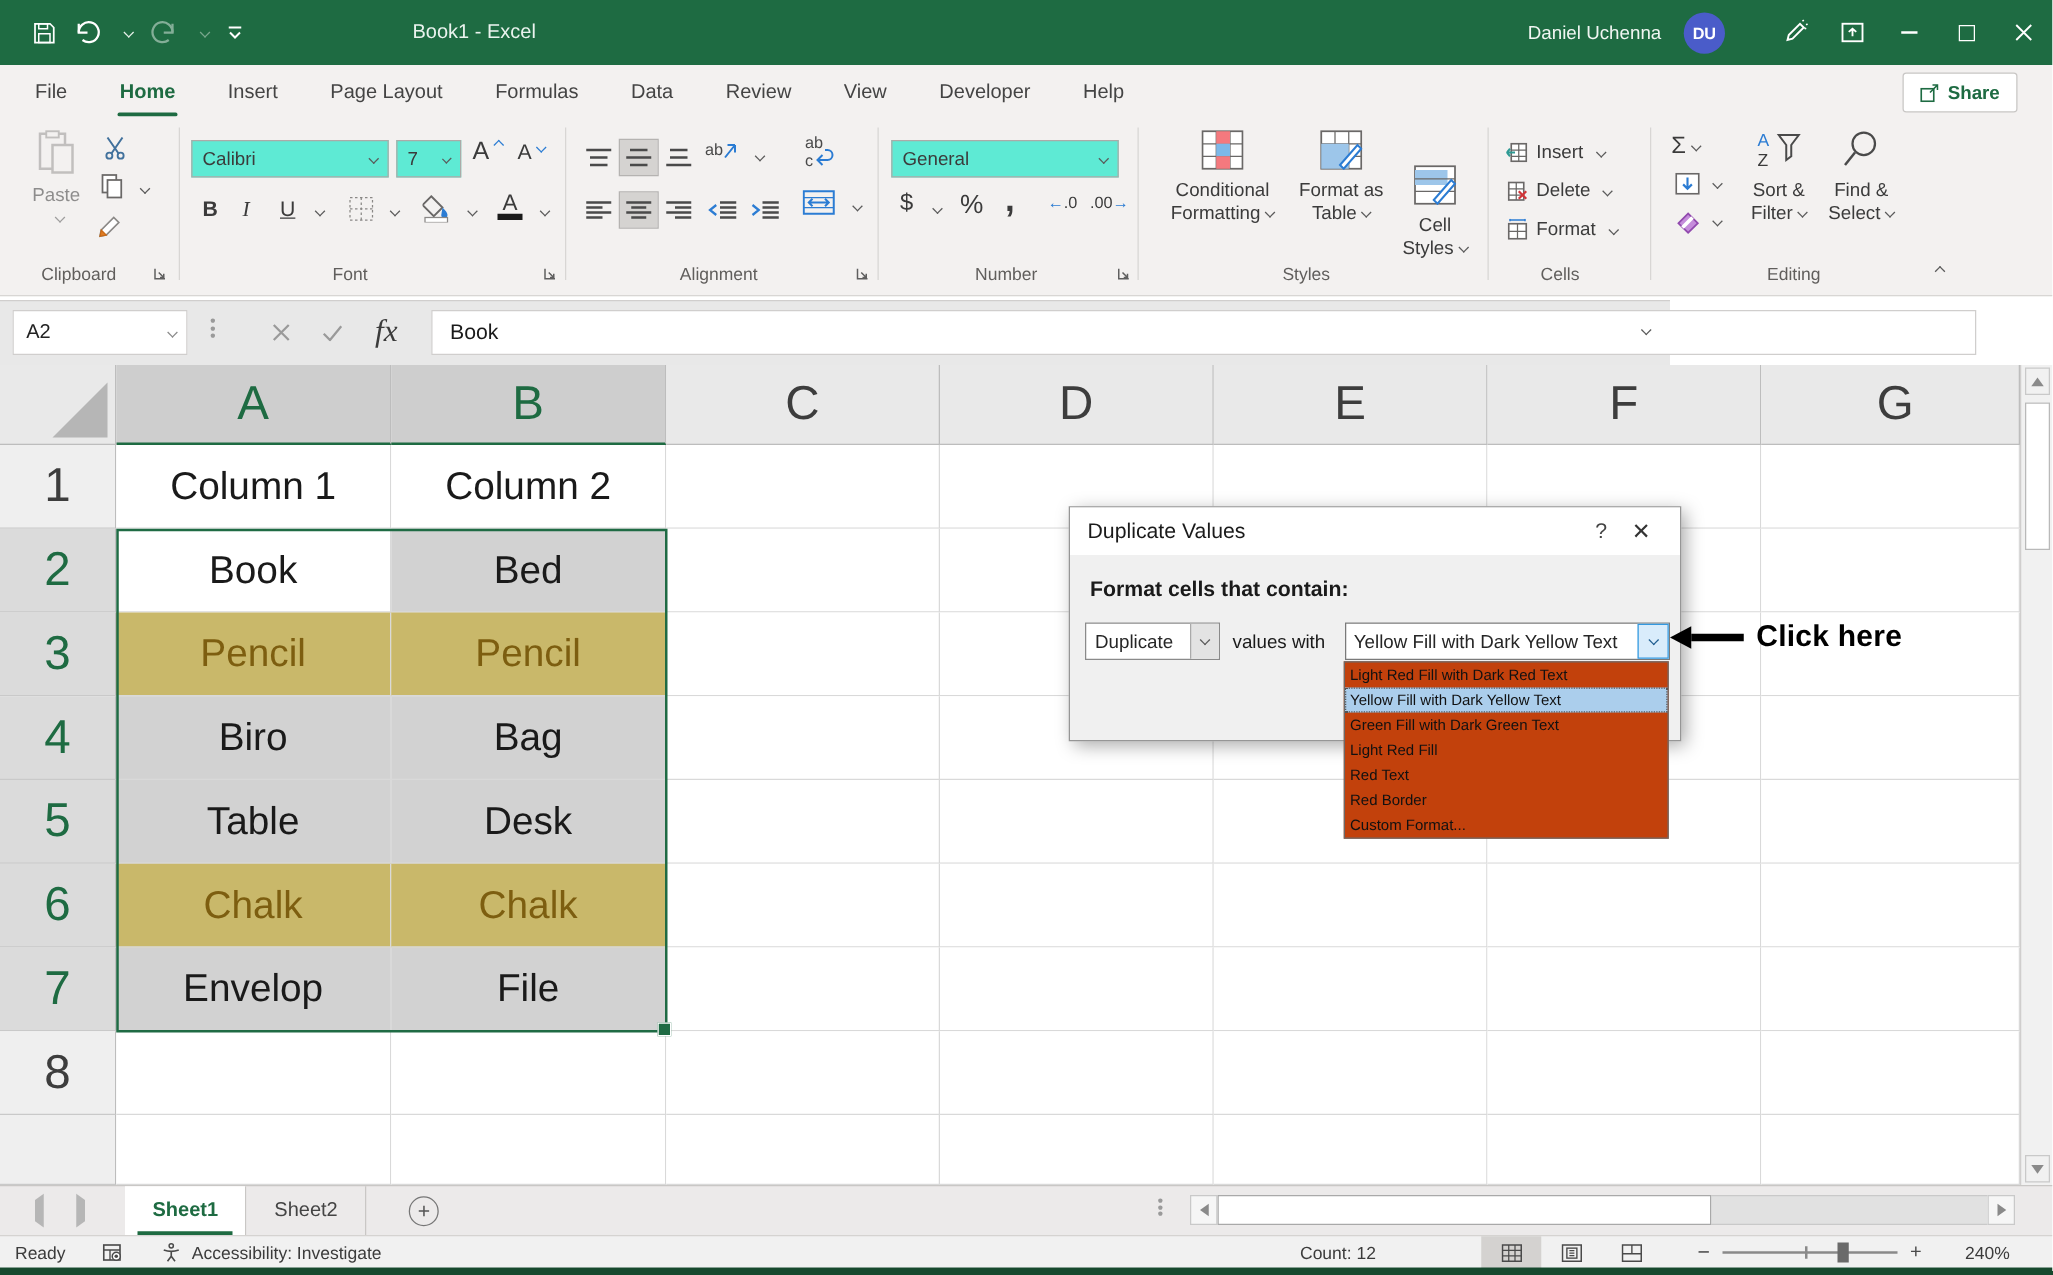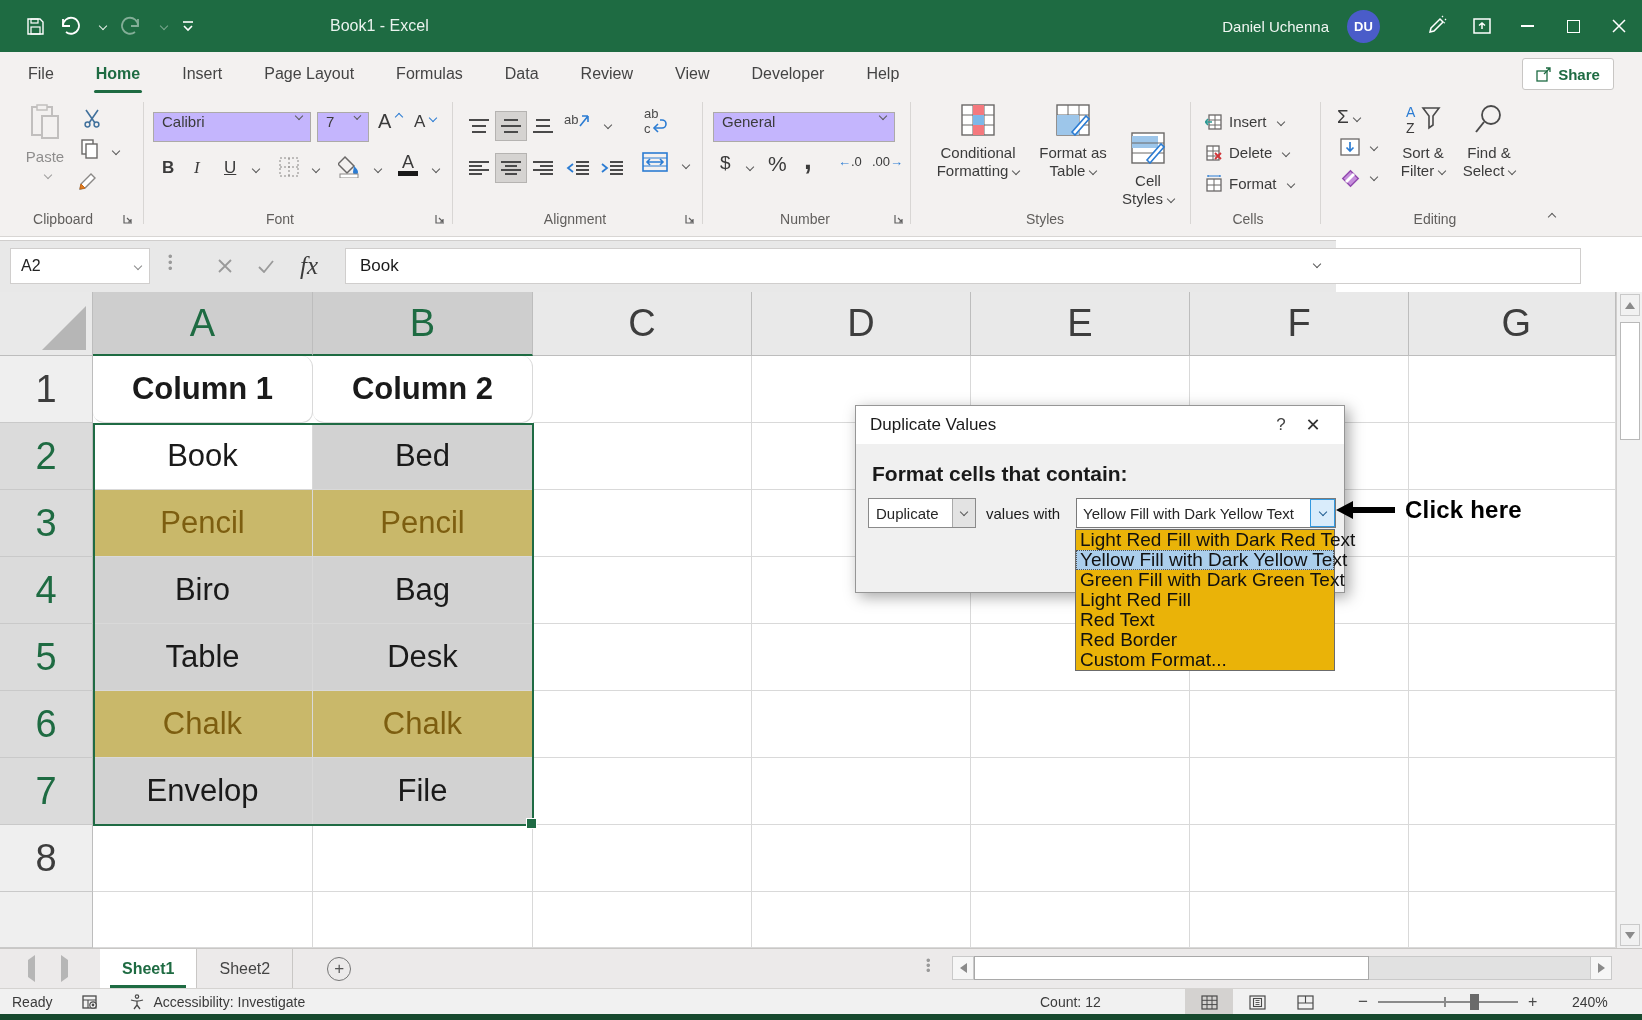--- a/index.html
+++ b/index.html
@@ -32,21 +32,21 @@
   .rtab:first-child { margin-left:14px; }
   .rtab.active { color:#1e6b42; font-weight:bold; }
   .rtab.active::after { content:""; position:absolute; left:12px; right:12px; bottom:3px; height:3px; background:#1e6b42; border-radius:2px; }
   .sharebtn { position:absolute; right:28px; top:6px; width:92px; height:32px; background:#fff; border:1px solid #c8c6c4; border-radius:3px; color:#1e6b42; font-size:15px; font-weight:bold; display:flex; align-items:center; justify-content:center; gap:7px; }
 
   
   .ribbon { position:absolute; top:96px; left:0; width:1642px; height:141px; background:#f3f1f0; border-bottom:1px solid #d8d6d4; font-size:15px; color:#3b3b3b; }
   .gsep { position:absolute; top:6px; width:1px; height:122px; background:#d8d6d4; }
   .glabel { position:absolute; top:115px; font-size:14px; color:#605e5c; text-align:center; }
   .launcher { position:absolute; top:117px; }
-  .combo { background:#c4b5fd; border:1px solid #acaaa8; display:flex; padding:0 8px; height:30px; justify-content:space-between;gap:16px; }
+  .combo { background:#5eead4; border:1px solid #acaaa8; display:flex; align-items:center; padding:0 8px; height:30px; justify-content:space-between;gap:16px; }
   .ribbon .sm { display:inline-flex; align-items:center; justify-content:center; height:28px; padding:0 4px; }
   .on { background:#d5d3d1; outline:1px solid #b5b3b1; }
   .bigbtn { position:absolute; top:8px; text-align:center; color:#3b3b3b; }
   .bigbtn .lbl { margin-top:8px; line-height:18px; font-size:15px; }
   .cellrow { display:flex; align-items:center; gap:6px; height:31px; font-size:15px; }
 
   
   .fbar { position:absolute; top:240px; left:0; width:1336px; height:52px; background:#e8e8e8; border-top:1px solid #d0cecd; }
   .namebox { position:absolute; left:10px; top:7px; width:140px; height:36px; background:#fff; border:1px solid #d0cecd; display:flex; align-items:center; font-size:16px; padding-left:10px; color:#222; }
   .namebox .chev { margin-left:auto; margin-right:8px; border-color:#8a8a8a; }
@@ -59,21 +59,21 @@
   .grid { position:absolute; top:292px; left:0; width:1616px; height:656px; background:#fff; display:grid;
           grid-template-columns:93px 220px 220px 219px 219px 219px 219px 207px;
           grid-template-rows:64px repeat(8,67px) 56px; }
   .ch { background:#e9e9e9; border-right:1px solid #bdbdbd; border-bottom:1px solid #bdbdbd; display:flex; align-items:center; justify-content:center; font-size:38px; color:#3d3d3d; }
   .ch.sel { background:#cecece; color:#1e6b42; border-bottom:2px solid #1e6b42; }
   .corner { background:#e9e9e9; border-right:1px solid #bdbdbd; border-bottom:1px solid #bdbdbd; position:relative; }
   .corner::after { content:""; position:absolute; right:6px; bottom:5px; border-left:44px solid transparent; border-bottom:44px solid #b6b6b6; }
   .rh { background:#efefef; border-right:1px solid #bdbdbd; border-bottom:1px solid #c9c9c9; display:flex; align-items:center; justify-content:center; font-size:38px; color:#3d3d3d; }
   .rh.sel { background:#dbdbdb; color:#1e6b42; }
   .cell { border-right:1px solid #d9d9d9; border-bottom:1px solid #d9d9d9; display:flex; align-items:center; justify-content:center; font-size:31px; color:#1a1a1a; background:#fff; }
-  .cell.bold { font-weight:bold;border-radius:11px; }
+  .cell.bold { font-weight:normal; }
   .cell.grey { background:#d2d2d2; }
   .cell.dup { background:#c9b86a; color:#7d5e10; }
   .selbox { position:absolute; left:93px; top:423px; width:441px; height:403px; border:2px solid #1f6b44; pointer-events:none; z-index:5; }
   .selbox::after { content:""; position:absolute; right:-5px; bottom:-5px; width:9px; height:9px; background:#1f6b44; border:1.5px solid #fff; }
 
   
   .vscroll { position:absolute; top:292px; left:1616px; width:26px; height:656px; background:#f1f1f1; border-left:1px solid #d0cecd; }
   .varrow { position:absolute; left:3px; width:20px; height:22px; display:flex; align-items:center; justify-content:center; background:#f1f1f1; border:1px solid #c9c9c9; }
   .tri-up { width:0; height:0; border-left:5px solid transparent; border-right:5px solid transparent; border-bottom:7px solid #8a8a8a; }
   .tri-down { width:0; height:0; border-left:5px solid transparent; border-right:5px solid transparent; border-top:7px solid #8a8a8a; }
@@ -106,27 +106,27 @@
   .ztick { position:absolute; left:66px; top:-4px; width:2px; height:10px; background:#8a8a8a; }
   .zthumb { position:absolute; left:92px; top:-7px; width:9px; height:16px; background:#6a6a6a; }
   .zpct { position:absolute; left:1572px; top:0; height:26px; display:flex; align-items:center; }
   .bottomstrip { position:absolute; top:1014px; left:0; width:1642px; height:6px; background:#17492e; }
 
   
   .dialog { position:absolute; left:855px; top:405px; width:490px; height:188px; background:#f0f0f0; border:1px solid #969696; box-shadow:4px 4px 14px rgba(0,0,0,.35); z-index:20; }
   .dtitle { height:38px; background:#fff; display:flex; align-items:center; padding:0 14px; font-size:17px; color:#1a1a1a; }
   .dhelp { margin-left:auto; color:#444; font-size:17px; width:30px; text-align:center; }
   .dclose { width:34px; text-align:center; font-size:18px; color:#333; }
-  .dprompt { position:absolute; left:16px; top:56px; font-size:21px; font-weight:bold; color:#1a1a1a; }
+  .dprompt { position:absolute; left:16px; top:56px; font-size:17px; font-weight:bold; color:#1a1a1a; }
   .dcombo1 { position:absolute; left:12px; top:92px; width:108px; height:30px; background:#fff; border:1px solid #8a8a8a; display:flex; align-items:center; font-size:15px; padding-left:7px; }
   .dcombo1 .btn { margin-left:auto; width:23px; height:28px; background:#e3e3e3; border-left:1px solid #aaa; display:flex; align-items:center; justify-content:center; }
   .vw { position:absolute; left:130px; top:99px; font-size:15px; color:#1a1a1a; }
   .dcombo2 { position:absolute; left:220px; top:92px; width:260px; height:30px; background:#fff; border:1px solid #7a7a7a; display:flex; align-items:center; font-size:15px; padding-left:6px; }
   .dcombo2 .btn { margin-left:auto; width:25px; height:28px; background:#d9ecfb; border:1px solid #3399e0; display:flex; align-items:center; justify-content:center; }
-  .ddlist { position:absolute; left:1075px; top:529px; width:260px; background:#eab308; border:1px solid #6b6b6b; z-index:25; font-size:19px; color:#111; }
+  .ddlist { position:absolute; left:1075px; top:529px; width:260px; background:#c2410c; border:1px solid #6b6b6b; z-index:25; font-size:12px; color:#111; }
   .ddlist .item { height:20px; line-height:20px; padding-left:4px; white-space:nowrap; }
   .ddlist .item.sel { background:#abceec; outline:1px dotted #555; outline-offset:-1px; }
 
   
   .anno { position:absolute; left:1336px; top:496px; z-index:30; display:flex; align-items:center; }
   .ahead { width:0; height:0; border-top:9px solid transparent; border-bottom:9px solid transparent; border-right:17px solid #000; }
   .ashaft { width:42px; height:6px; background:#000; }
   .alabel { font-size:24px; font-weight:800; color:#000; margin-left:10px; letter-spacing:0.2px; }
   svg { display:block; }
 </style>

